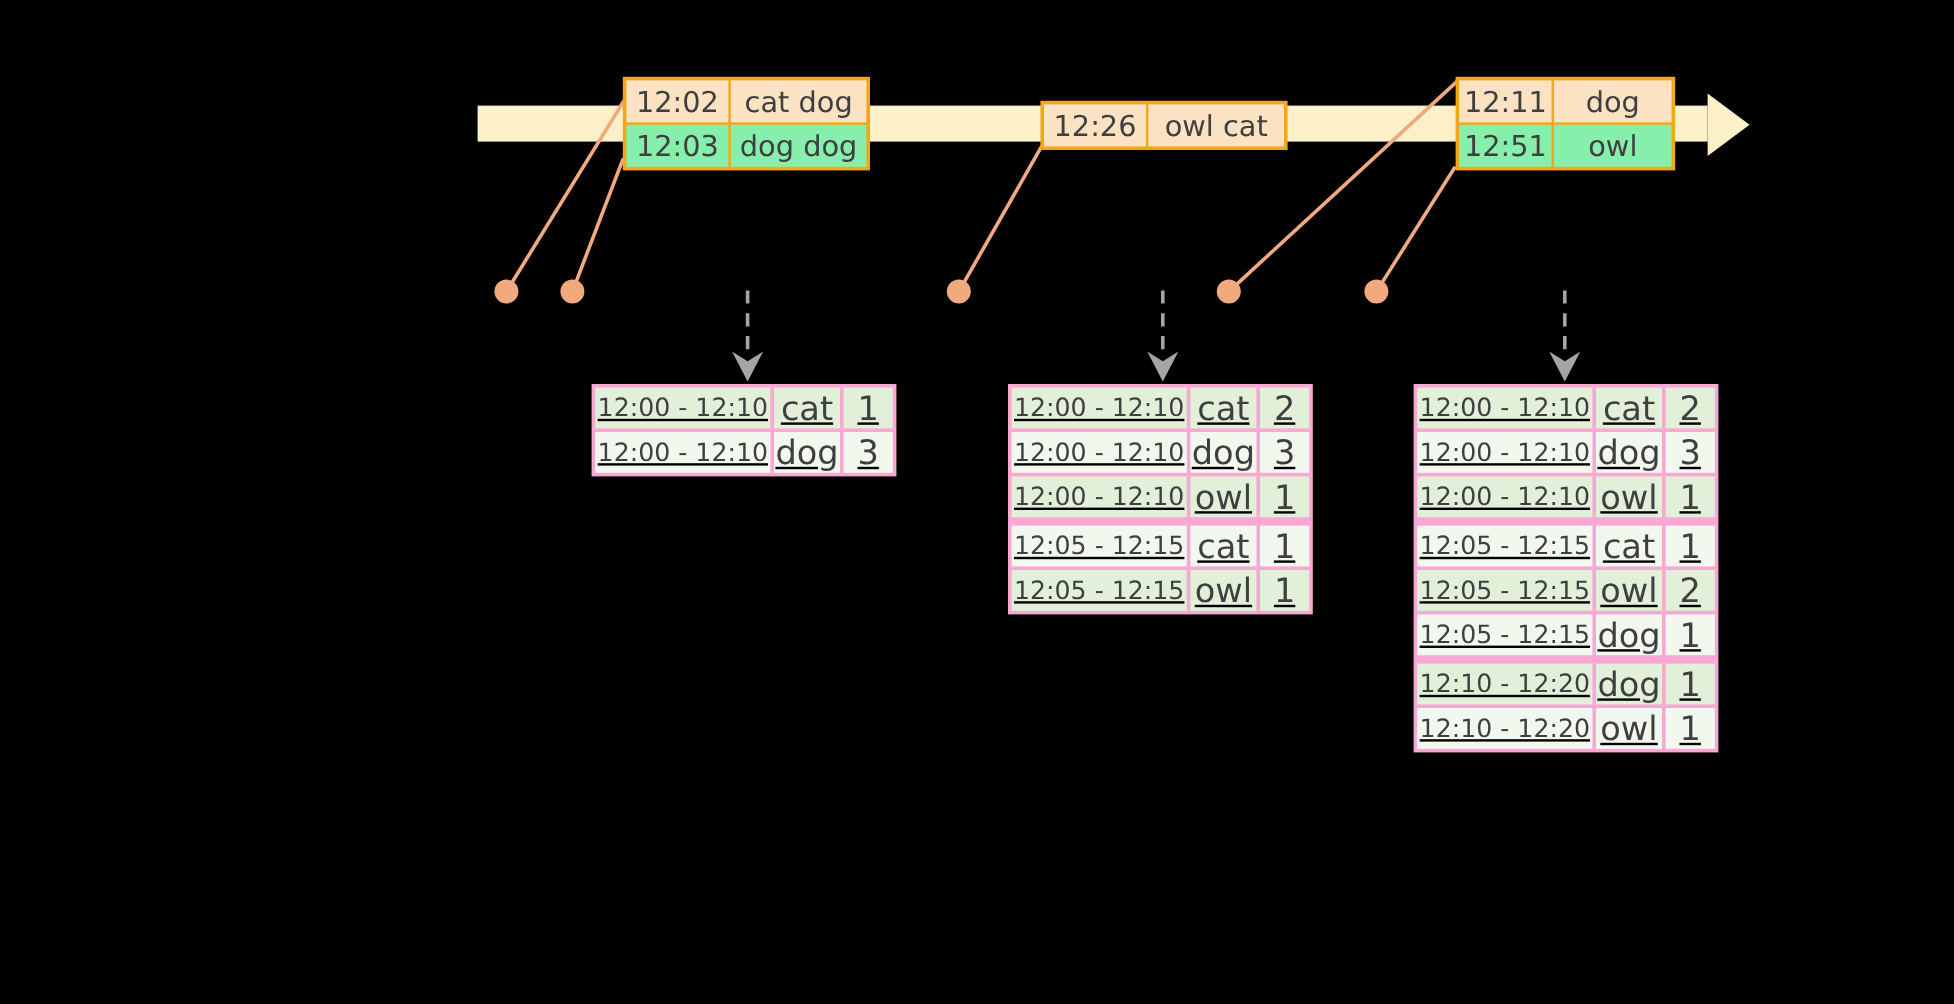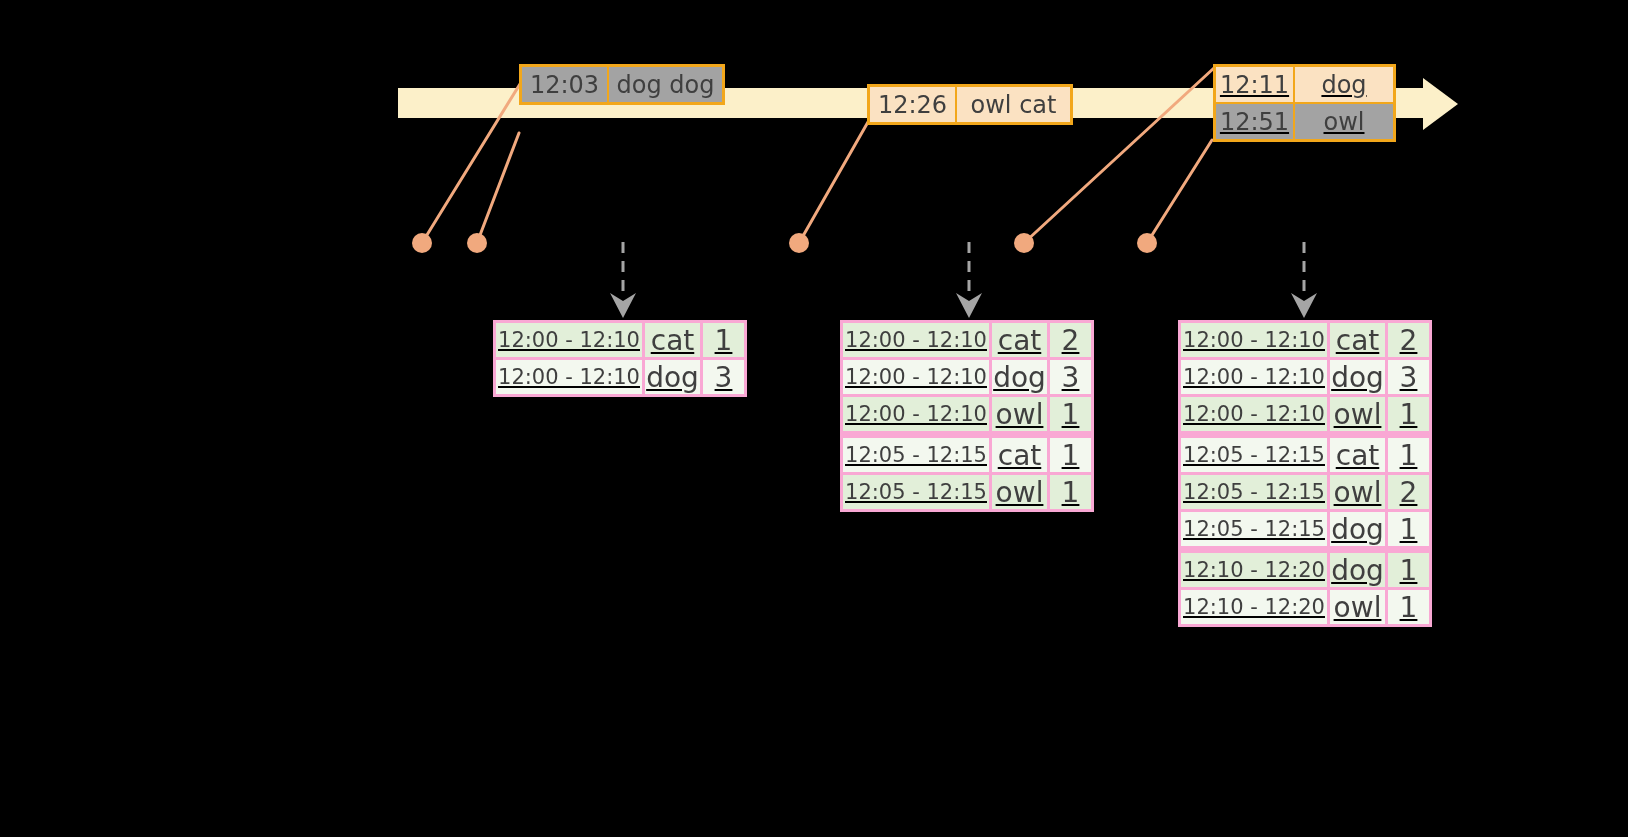--- a/index.html
+++ b/index.html
@@ -12,21 +12,21 @@
   
   .etable {
     position:absolute; z-index:2; background:#F2A71B; padding:3px;
     display:flex; flex-direction:column; gap:2px;
   }
   .erow { display:grid; gap:2px; height:35px; }
   .erow.cols-wide   { grid-template-columns:85px 113px; }
   .erow.cols-narrow { grid-template-columns:77px 98px; }
   .ecell {
     display:flex; align-items:center; justify-content:center;
-    font-size:24px; color:#3F3F3F; background:#a3a3a3;
+    font-size:24px; color:#3F3F3F; background:#86efac;
   }
   .erow.shade .ecell { background:#FBE2C2; }
 
   
   .gtable {
     position:absolute; z-index:2; background:#f9a8d4; padding:3px;
     display:flex; flex-direction:column; gap:3px;text-decoration:underline;
   }
   .grow { display:grid; grid-template-columns:146px 55px 41px; gap:3px; height:34px; }
   .grow.group-start { margin-top:4px; }
@@ -69,34 +69,38 @@
       <line x1="1304" y1="242" x2="1304" y2="296"></line>
     </g>
     <g fill="#A5A5A5">
       <path d="M610,293 L623,318 L636,293 L623,301 Z"></path>
       <path d="M956,293 L969,318 L982,293 L969,301 Z"></path>
       <path d="M1291,293 L1304,318 L1317,293 L1304,301 Z"></path>
     </g>
   </svg>
 
   <div class="etable" style="left:519px; top:64px;">
+    <div class="erow cols-wide shade">
+      <div class="ecell">12:02</div>
+      <div class="ecell">cat dog</div>
+    </div>
     <div class="erow cols-wide">
       <div class="ecell">12:03</div>
       <div class="ecell">dog dog</div>
     </div>
   </div>
 
   <div class="etable" style="left:867px; top:84px;">
     <div class="erow cols-wide shade">
       <div class="ecell">12:26</div>
       <div class="ecell">owl cat</div>
     </div>
   </div>
 
-  <div class="etable" style="left:1213px; top:64px;text-decoration:underline;">
+  <div class="etable" style="left:1213px; top:64px;">
     <div class="erow cols-narrow shade">
       <div class="ecell">12:11</div>
       <div class="ecell">dog</div>
     </div>
     <div class="erow cols-narrow">
       <div class="ecell">12:51</div>
       <div class="ecell">owl</div>
     </div>
   </div>
 

